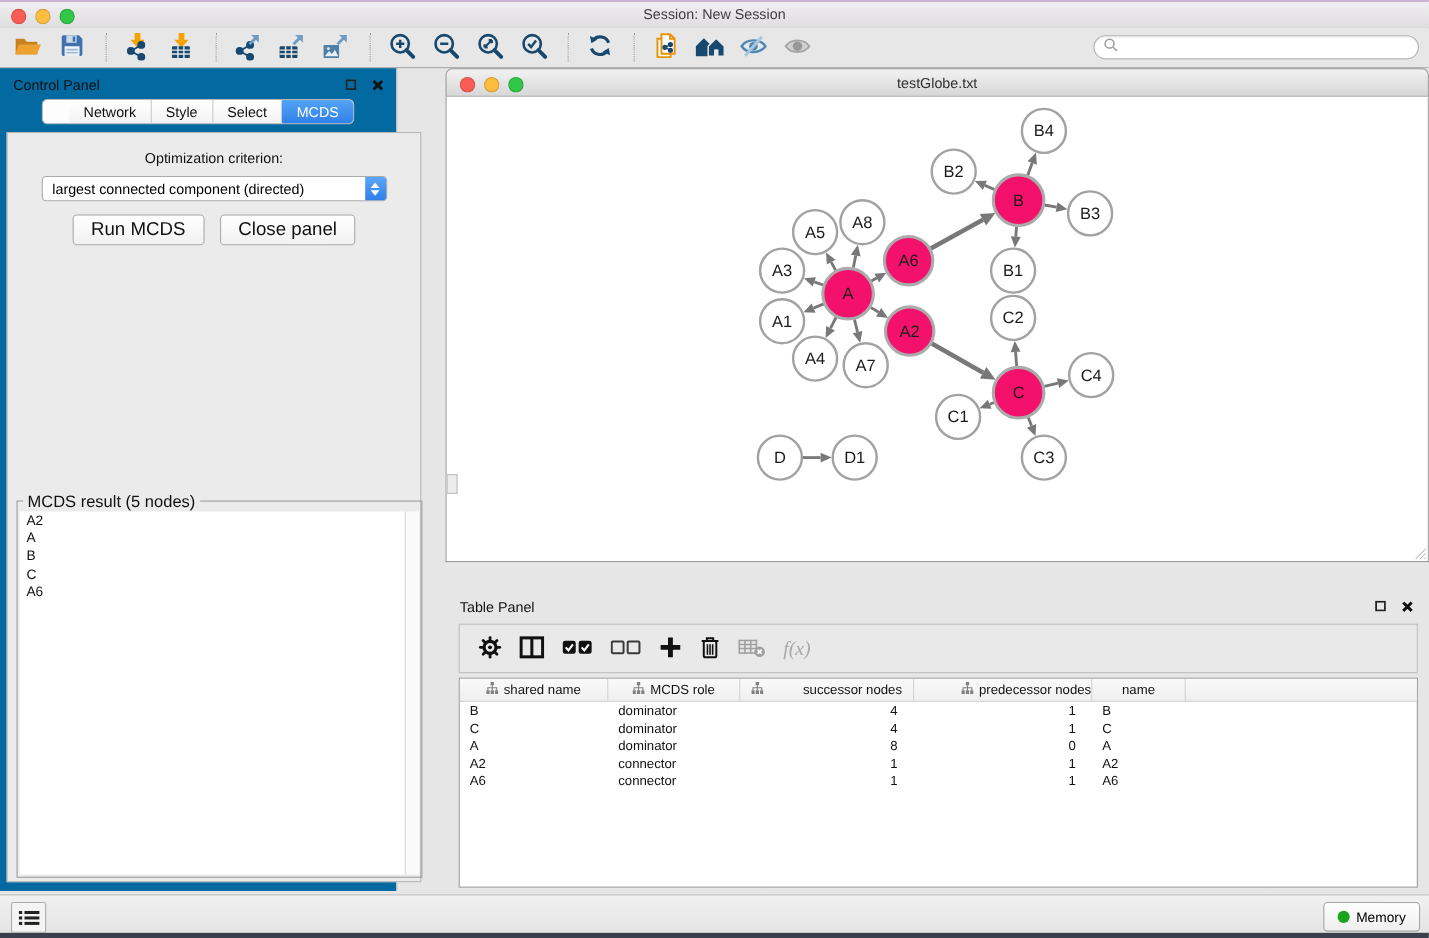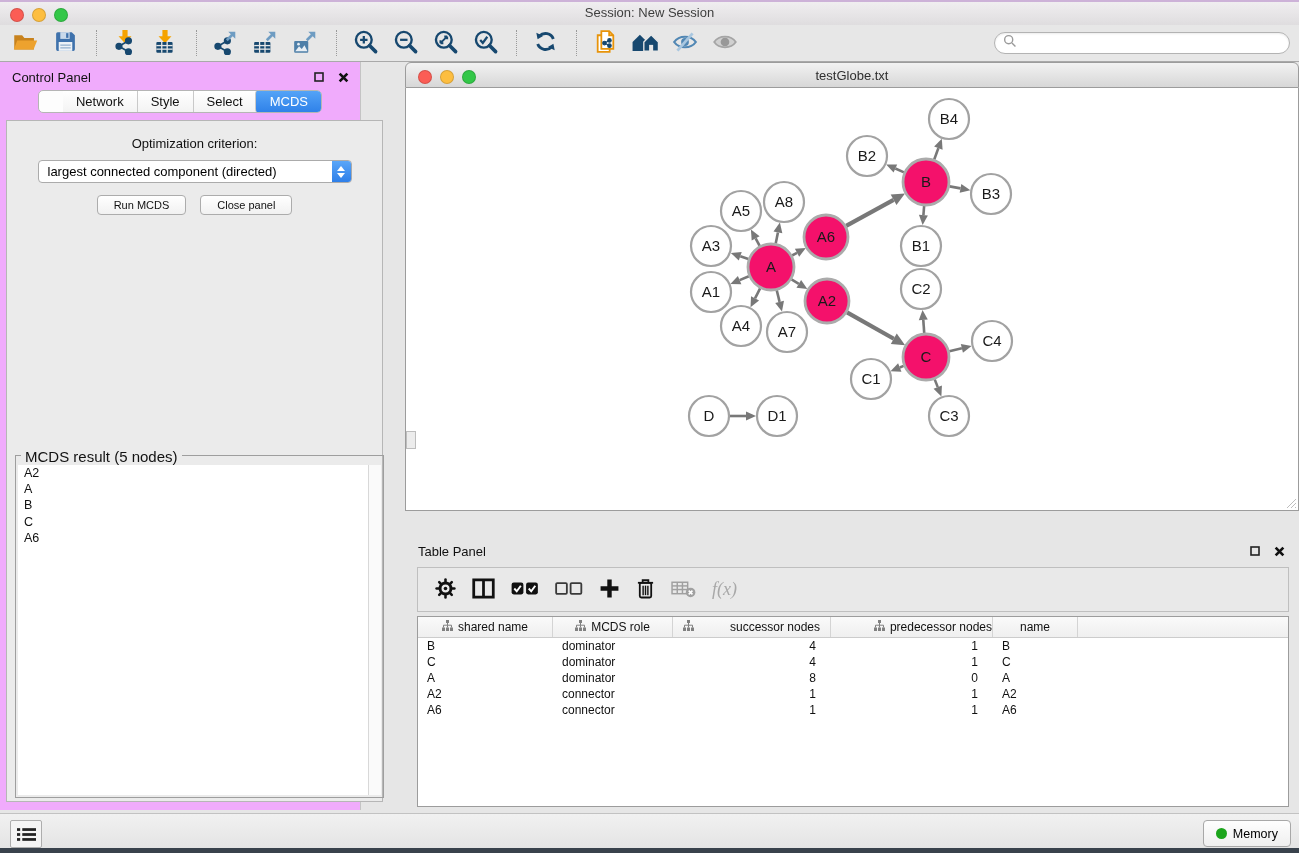--- a/index.html
+++ b/index.html
@@ -22,21 +22,21 @@
   .tb-btn{width:26px;height:28px;display:flex;align-items:center;justify-content:center;
           background:transparent;border:none;padding:0;margin-right:14px;cursor:default;}
   .tb-btn.disabled{filter:grayscale(1);opacity:.75;}
   .tb-sep{width:1px;height:26px;border-left:1px dotted #9A9A9A;margin:0 14px 0 4px;}
   #toolbar-search{position:absolute;right:9px;top:7px;width:296px;height:22px;background:#fff;
                   border:1px solid #B3B3B3;border-radius:12px;display:flex;align-items:center;
                   padding-left:8px;box-sizing:border-box;box-shadow:inset 0 1px 2px rgba(0,0,0,.08);}
   #toolbar-search input{border:none;outline:none;background:transparent;font-size:13px;flex:1;margin-left:5px;}
 
   
-  #control-panel{left:0;top:62px;width:361px;height:748px;background:#f0abfc;border-right:1px solid #C4C4C4;box-sizing:border-box;}
+  #control-panel{left:0;top:62px;width:361px;height:748px;background:#0369a1;border-right:1px solid #C4C4C4;box-sizing:border-box;}
   .panel-head{position:relative;height:28px;}
   .panel-head .ptitle{position:absolute;left:12px;top:8px;font-size:13px;color:#111;}
   .panel-head .picons{position:absolute;right:10px;top:8px;display:flex;gap:10px;align-items:center;}
   .picon{width:14px;height:14px;display:flex;align-items:center;justify-content:center;cursor:default;}
 
   .seg-wrap{display:flex;justify-content:center;}
   .segctl{display:inline-flex;border:1px solid #B5B5B5;border-radius:5px;background:#FDFDFD;overflow:hidden;}
   .seg{padding:3px 13px;font-size:13px;color:#111;border-left:1px solid #C9C9C9;background:linear-gradient(#FFFFFF,#F3F3F3);white-space:nowrap;}
   .seg:first-child{border-left:none;margin-left:24px;}
   .seg.active{background:linear-gradient(#55A5F8,#2E80E8);color:#fff;border-radius:4px;margin:-1px;padding:4px 14px;}
@@ -46,21 +46,21 @@
   #criterion-label{margin-top:15px;text-align:center;font-size:13px;color:#111;}
   #criterion-select{position:relative;margin:9px auto 0;width:314px;height:23px;background:#fff;
                     border:1px solid #ABABAB;border-radius:4px;box-sizing:border-box;font-size:13px;}
   #criterion-select .val{position:absolute;left:9px;top:3px;white-space:nowrap;}
   .stepper{position:absolute;right:0;top:0;bottom:0;width:19px;border-radius:0 3px 3px 0;
            background:linear-gradient(#5AA6F8,#2E7FE9);display:flex;flex-direction:column;
            align-items:center;justify-content:center;gap:2px;}
   .chev-up{width:0;height:0;border-left:4px solid transparent;border-right:4px solid transparent;border-bottom:5px solid #fff;}
   .chev-dn{width:0;height:0;border-left:4px solid transparent;border-right:4px solid transparent;border-top:5px solid #fff;}
   #cp-buttons{display:flex;justify-content:center;gap:14px;margin-top:12px;}
-  .mac-btn{font-size:11px;color:#111;background:linear-gradient(#FFFFFF,#F1F1F1);
+  .mac-btn{font-size:17px;color:#111;background:linear-gradient(#FFFFFF,#F1F1F1);
            border:1px solid #ACACAC;border-radius:4px;padding:3px 16px;cursor:default;font-family:inherit;}
 
   #result-group{position:absolute;left:8px;top:334px;width:367px;height:341px;border:1px solid #9E9E9E;}
   #result-legend{position:absolute;top:-8px;left:5px;background:#EBEBEB;padding:0 4px;font-size:15px;color:#111;}
   #result-list{position:absolute;left:2px;right:15px;top:9px;bottom:2px;background:#fff;overflow:hidden;}
   #result-scroll{position:absolute;right:2px;top:9px;width:12px;bottom:2px;background:#FAFAFA;border-left:1px solid #D8D8D8;}
   .result-item{font-size:12.5px;line-height:16.2px;padding-left:6px;color:#111;}
 
   
   #network-window{left:405px;top:62px;width:894px;height:449px;box-sizing:border-box;}

